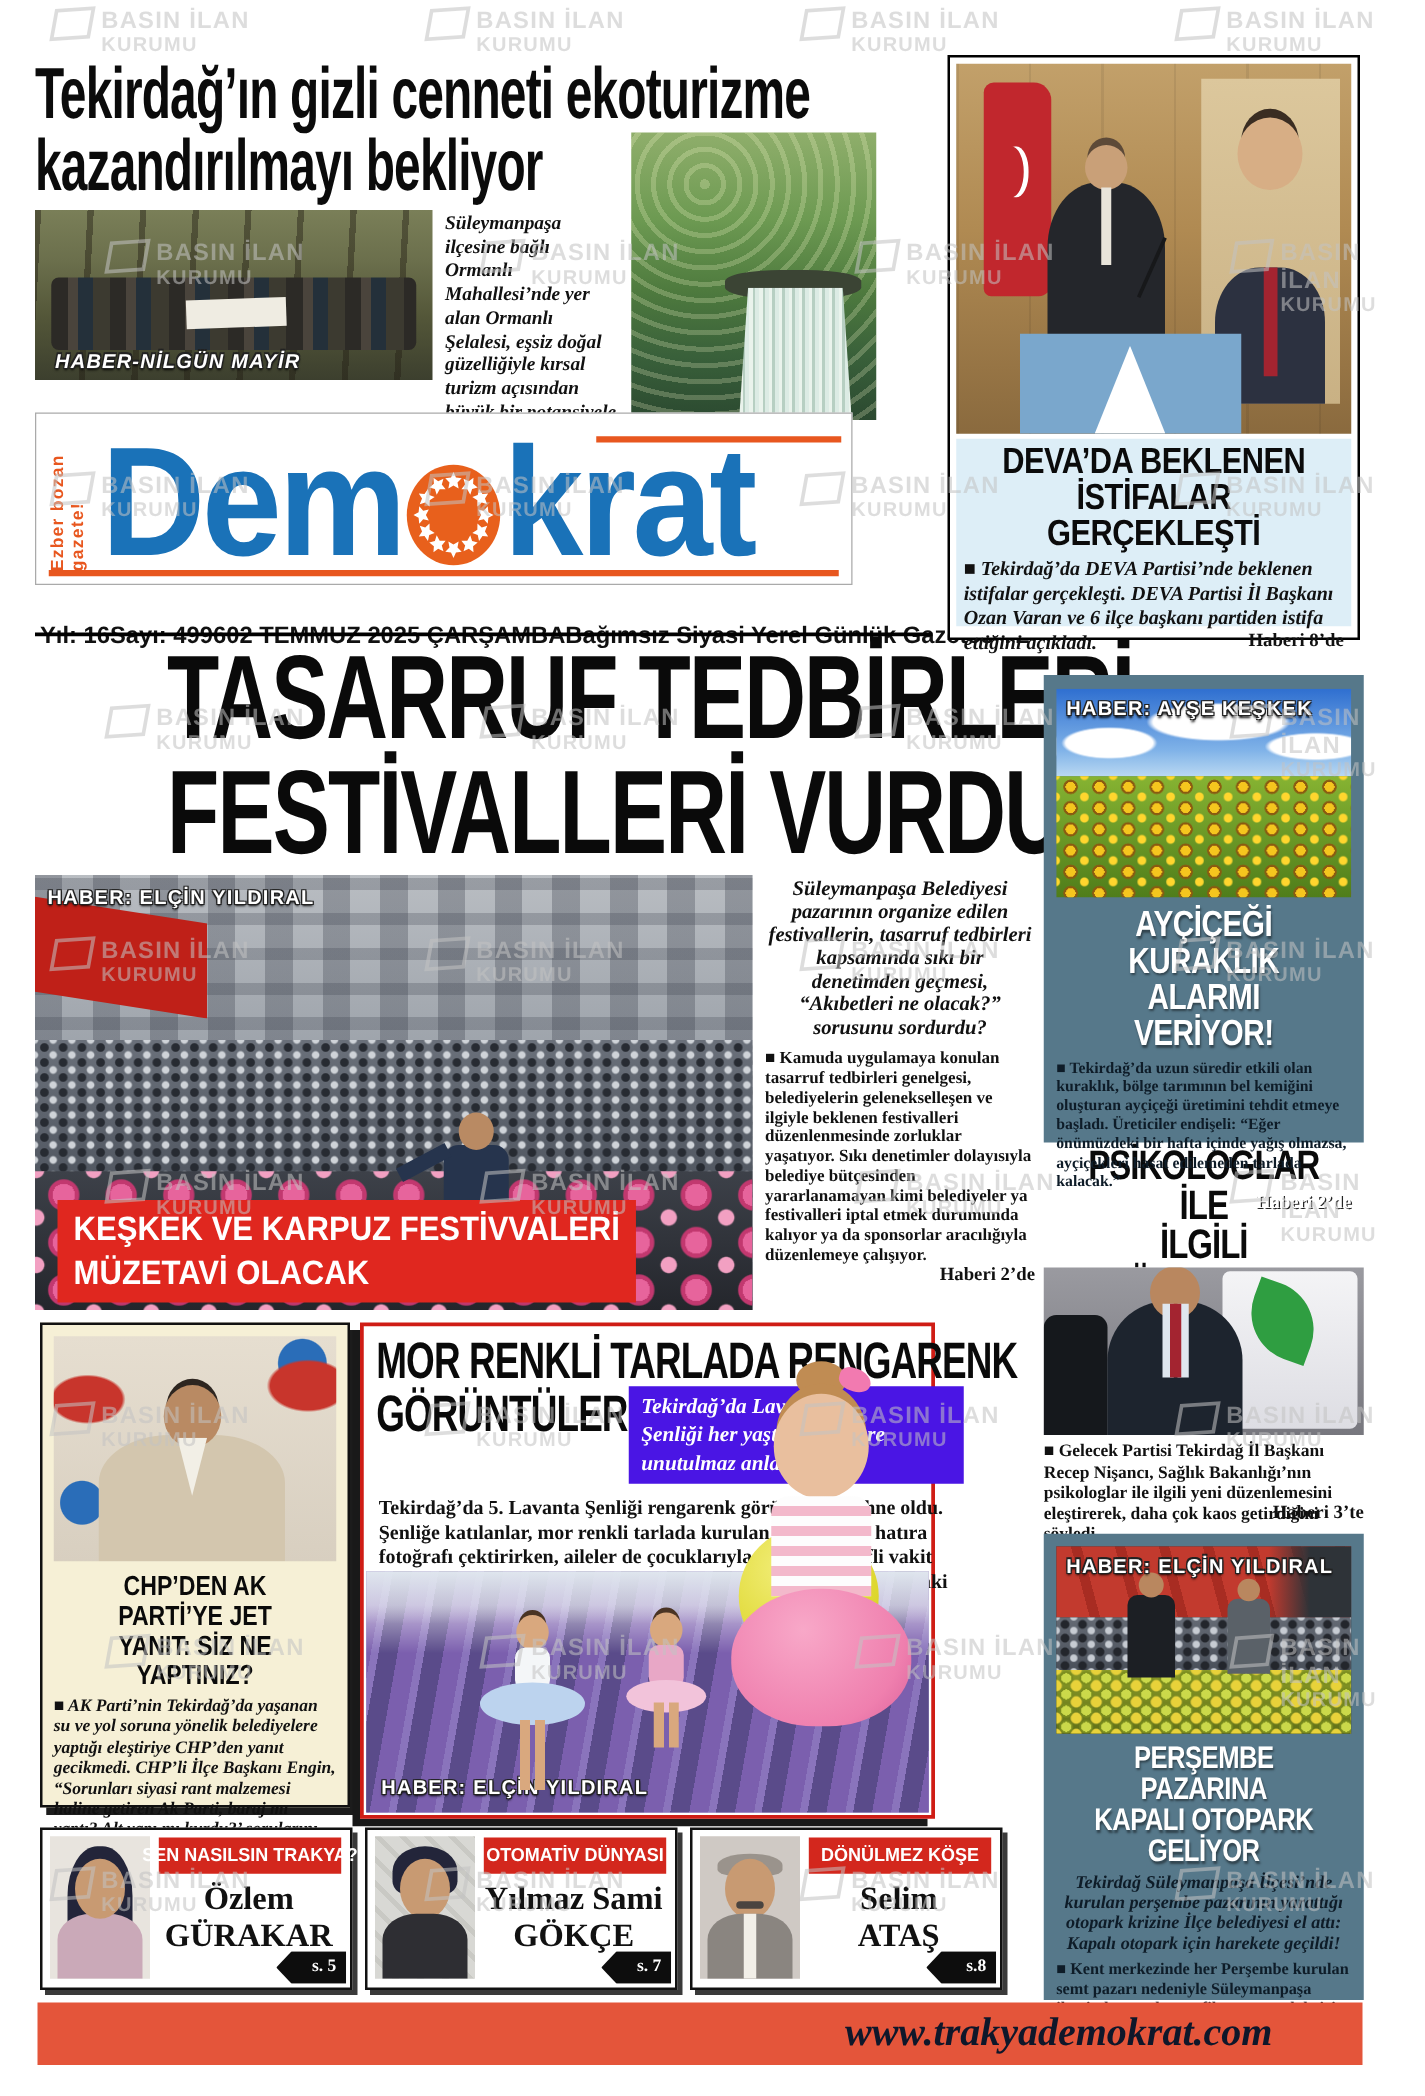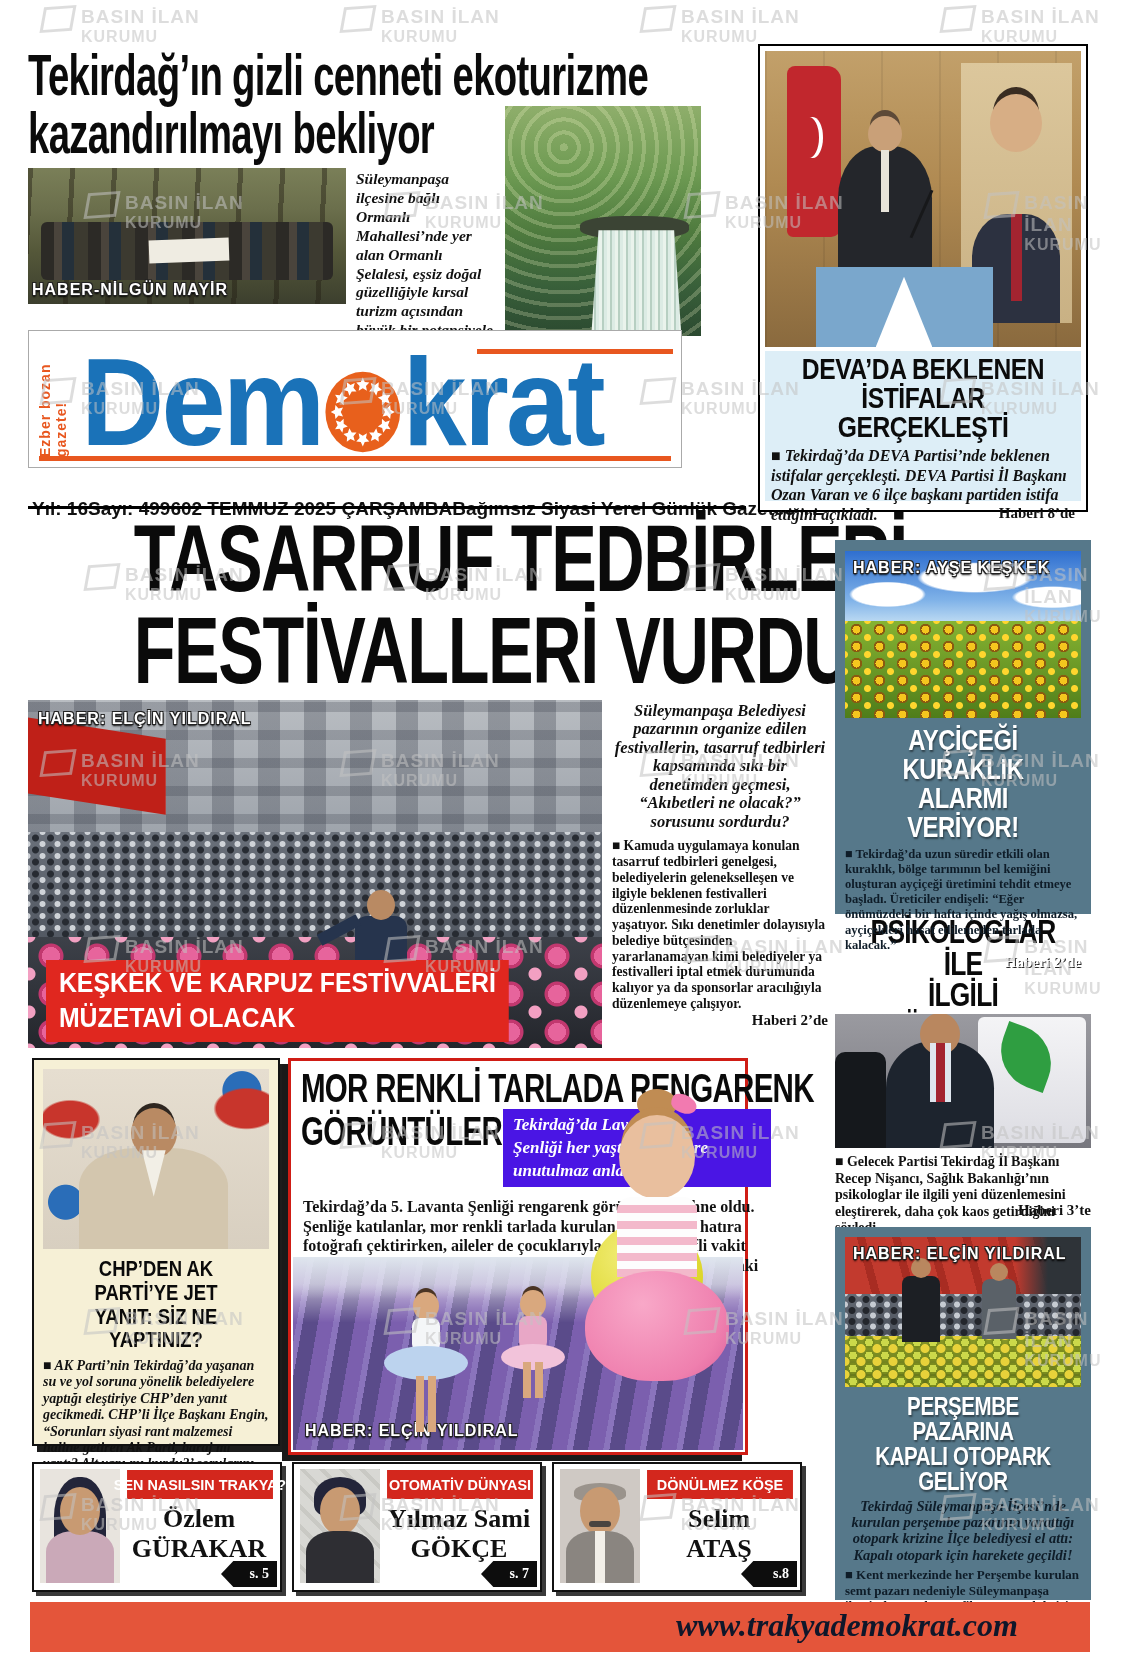--- a/index.html
+++ b/index.html
@@ -22,21 +22,21 @@
                transform:scaleX(.66);transform-origin:left top;white-space:pre;letter-spacing:-1px;}
   .ph{position:absolute;overflow:hidden;}
   .ph-hikers{left:28px;top:168px;width:318px;height:136px;
      background:
        repeating-linear-gradient(93deg,rgba(35,30,20,.45) 0 5px,rgba(0,0,0,0) 5px 42px),
        linear-gradient(180deg,#7a7f58 0%,#6b6f4c 30%,#545739 62%,#3c3f2e 100%);}
   .ph-hikers .people{position:absolute;left:4%;right:4%;top:40%;height:42%;border-radius:6px;
      background:repeating-linear-gradient(90deg,#2c2a26 0 13px,#4a443c 13px 21px,#24303a 21px 33px,#3c3a30 33px 47px);
      filter:blur(.6px);}
   .ph-hikers .banner{position:absolute;left:38%;top:52%;width:25%;height:17%;background:#efece2;transform:rotate(-2deg);}
-  .ph-hikers .cap{position:absolute;left:4px;bottom:5px;}
+  .ph-hikers .cap{position:absolute;left:16px;bottom:5px;font-style:italic;}
   .tl-body{left:356px;top:170px;width:142px;font-family:"Liberation Serif",serif;
            font-weight:bold;font-style:italic;font-size:15.5px;line-height:1.22;}
   .tl-more{left:356px;top:352px;width:142px;font-size:15px;}
   .ph-waterfall{left:505px;top:106px;width:196px;height:230px;
      background:
        repeating-radial-gradient(circle at 30% 18%,rgba(255,255,210,.22) 0 4px,rgba(0,0,0,0) 4px 13px),
        linear-gradient(180deg,#8fae6b 0%,#6d9a52 30%,#4e7a3e 55%,#39603a 78%,#2b4930 100%);}
   .ph-waterfall .fall{position:absolute;right:10%;bottom:0;width:46%;height:46%;
      background:repeating-linear-gradient(90deg,#eaf3ec 0 3px,#b7cfc2 3px 5px,#dcebe4 5px 8px);
      clip-path:polygon(8% 0,92% 0,100% 100%,0 100%);}

